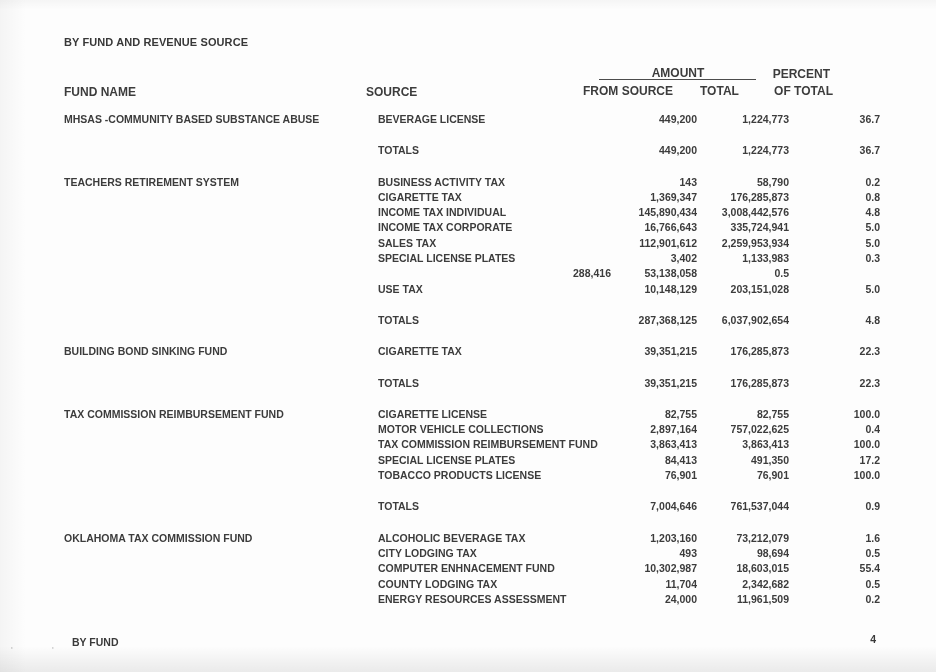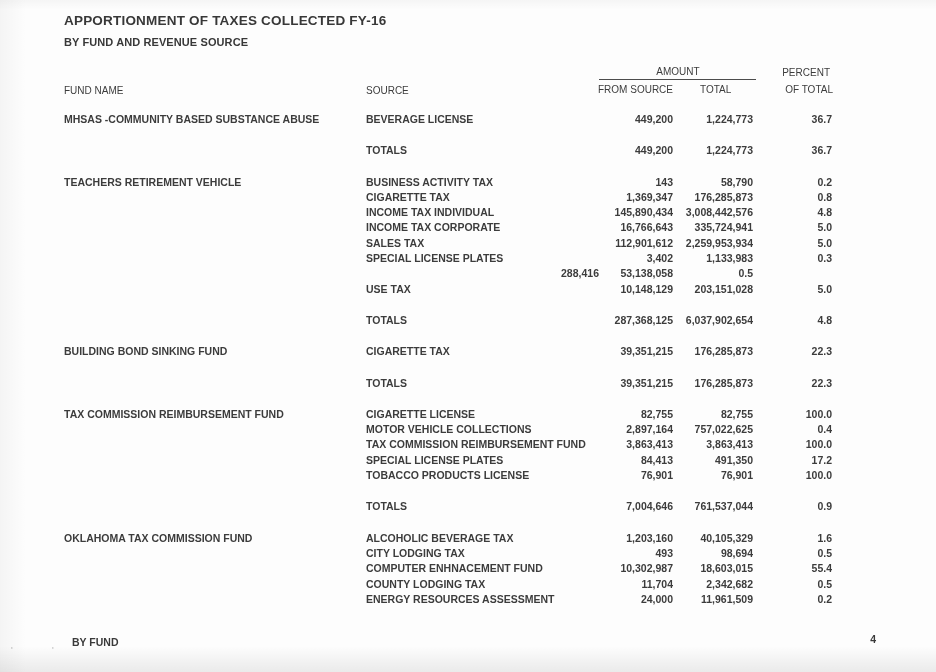--- a/index.html
+++ b/index.html
@@ -13,60 +13,60 @@
       linear-gradient(to top, rgba(0,0,0,0.075), rgba(0,0,0,0) 26px),
       linear-gradient(to bottom, rgba(0,0,0,0.03), rgba(0,0,0,0) 10px),
       linear-gradient(to right, rgba(0,0,0,0.035), rgba(0,0,0,0) 26px),
       #fdfdfd;
   }
   .abs { position:absolute; white-space:nowrap; }
   .doc-title { left:64px; top:13px; font-size:13.5px; font-weight:bold; letter-spacing:0.2px; color:#383838; }
   .doc-subtitle { left:64px; top:36px; font-size:11px; font-weight:bold; letter-spacing:0.1px; color:#383838; }
 
   
-  .hdr { font-size:10px; font-weight:normal; color:#3c3c3c; }
+  .hdr { font-size:12px; font-weight:bold; color:#3c3c3c; }
   .hdr-fund   { left:64px;  top:85px; }
   .hdr-source { left:366px; top:85px; }
   .hdr-amount { left:599px; top:66px; width:158px; text-align:center; }
   .amount-rule { left:599px; top:79px; width:157px; height:0; border-top:1.5px solid #4c4c4c; }
   .hdr-from   { right:263px; top:84px; }
   .hdr-total  { left:700px;  top:84px; }
   .hdr-pct1   { right:106px; top:67px; }
   .hdr-pct2   { right:103px; top:84px; }
 
   
   .table-body { position:absolute; left:0; top:112px; width:936px; }
   .section { margin-bottom:16px; }
   .grid-row {
     display:grid;
     grid-template-columns:302px 233px 74px 80px 79px;
     padding-left:64px;
     line-height:15.3px;
     font-size:10.5px;
     font-weight:bold;
     color:#3c3c3c;
+    gap:12px;
   }
   .cell { white-space:nowrap; overflow:hidden; }
   .num { text-align:right; }
   .totals-row { margin-top:16px; }
 
   
   .footer-left { left:64px; top:636px; font-size:10.5px; font-weight:bold;padding-left:8px; }
   .page-num { left:852px; top:633px; width:24px; text-align:right; font-size:10.5px; font-weight:bold; }
 
   .artifact { position:absolute; font-size:9px; color:rgba(0,0,0,0.30); }
   .artifact.a1 { left:11px; top:645px; }
   .artifact.a2 { left:52px; top:645px; }
 </style>
 </head>
 <body>
 
 <div class="page">
 
-  <div class="abs doc-title">APPORTIONMENT OF TAXES COLLECTED FY-16</div>
   <div class="abs doc-subtitle">BY FUND AND REVENUE SOURCE</div>
 
   <div class="abs hdr hdr-fund">FUND NAME</div>
   <div class="abs hdr hdr-source">SOURCE</div>
   <div class="abs hdr hdr-amount">AMOUNT</div>
   <div class="abs amount-rule"></div>
   <div class="abs hdr hdr-from">FROM SOURCE</div>
   <div class="abs hdr hdr-total">TOTAL</div>
   <div class="abs hdr hdr-pct1">PERCENT</div>
   <div class="abs hdr hdr-pct2">OF TOTAL</div>
@@ -83,21 +83,21 @@
         <div class="grid-row totals-row">
           <div class="cell fund"></div>
           <div class="cell src">TOTALS</div>
           <div class="cell num">449,200</div>
           <div class="cell num">1,224,773</div>
           <div class="cell num">36.7</div>
         </div>
       </div>
       <div class="section">
         <div class="grid-row">
-          <div class="cell fund">TEACHERS RETIREMENT VEHICLE</div>
+          <div class="cell fund">TEACHERS RETIREMENT SYSTEM</div>
           <div class="cell src">BUSINESS ACTIVITY TAX</div>
           <div class="cell num">143</div>
           <div class="cell num">58,790</div>
           <div class="cell num">0.2</div>
         </div>
         <div class="grid-row">
           <div class="cell fund"></div>
           <div class="cell src">CIGARETTE TAX</div>
           <div class="cell num">1,369,347</div>
           <div class="cell num">176,285,873</div>
@@ -210,21 +210,21 @@
           <div class="cell num">7,004,646</div>
           <div class="cell num">761,537,044</div>
           <div class="cell num">0.9</div>
         </div>
       </div>
       <div class="section">
         <div class="grid-row">
           <div class="cell fund">OKLAHOMA TAX COMMISSION FUND</div>
           <div class="cell src">ALCOHOLIC BEVERAGE TAX</div>
           <div class="cell num">1,203,160</div>
-          <div class="cell num">40,105,329</div>
+          <div class="cell num">73,212,079</div>
           <div class="cell num">1.6</div>
         </div>
         <div class="grid-row">
           <div class="cell fund"></div>
           <div class="cell src">CITY LODGING TAX</div>
           <div class="cell num">493</div>
           <div class="cell num">98,694</div>
           <div class="cell num">0.5</div>
         </div>
         <div class="grid-row">

